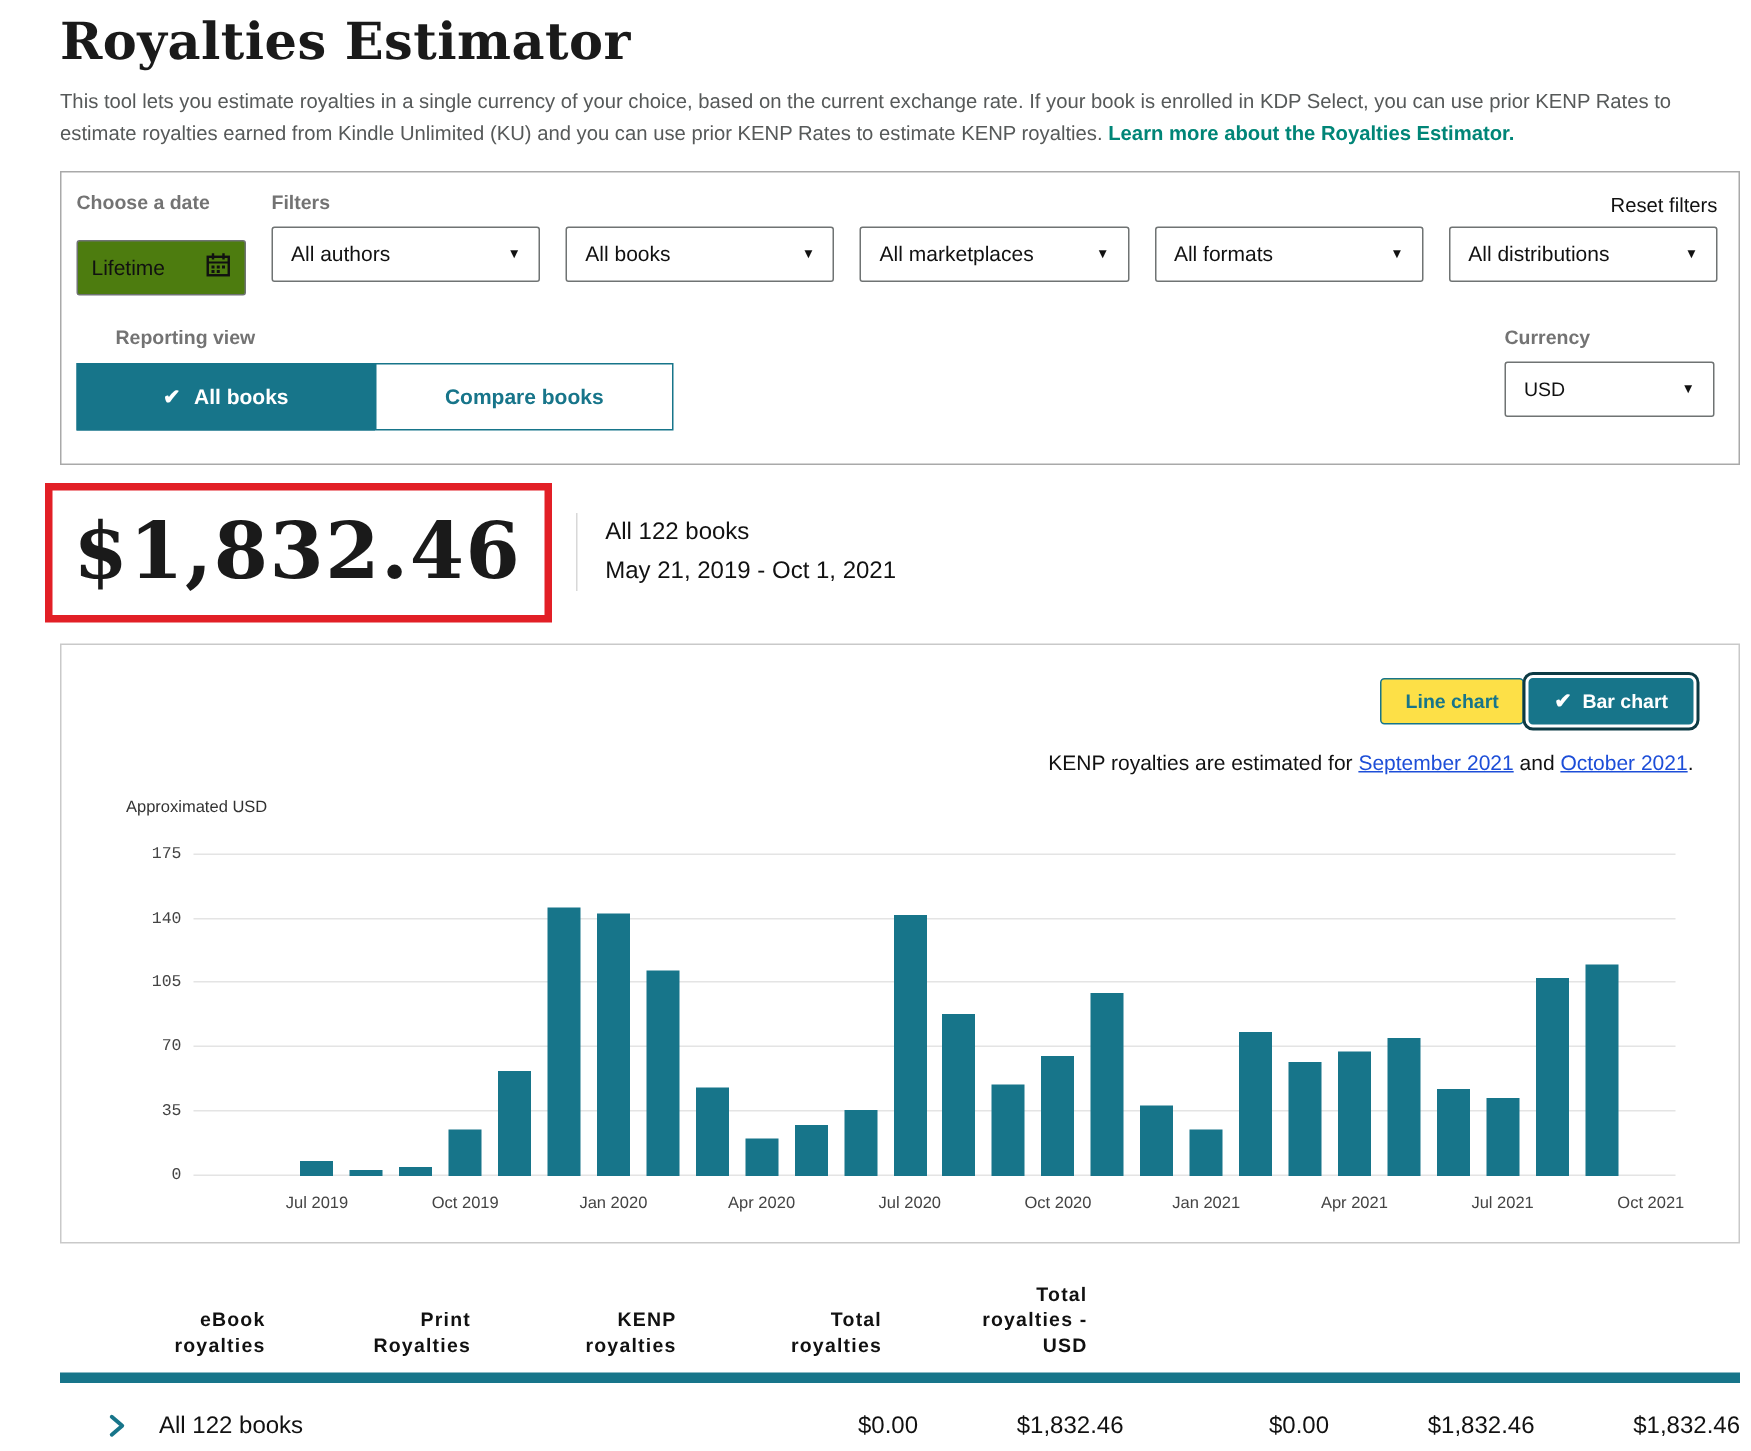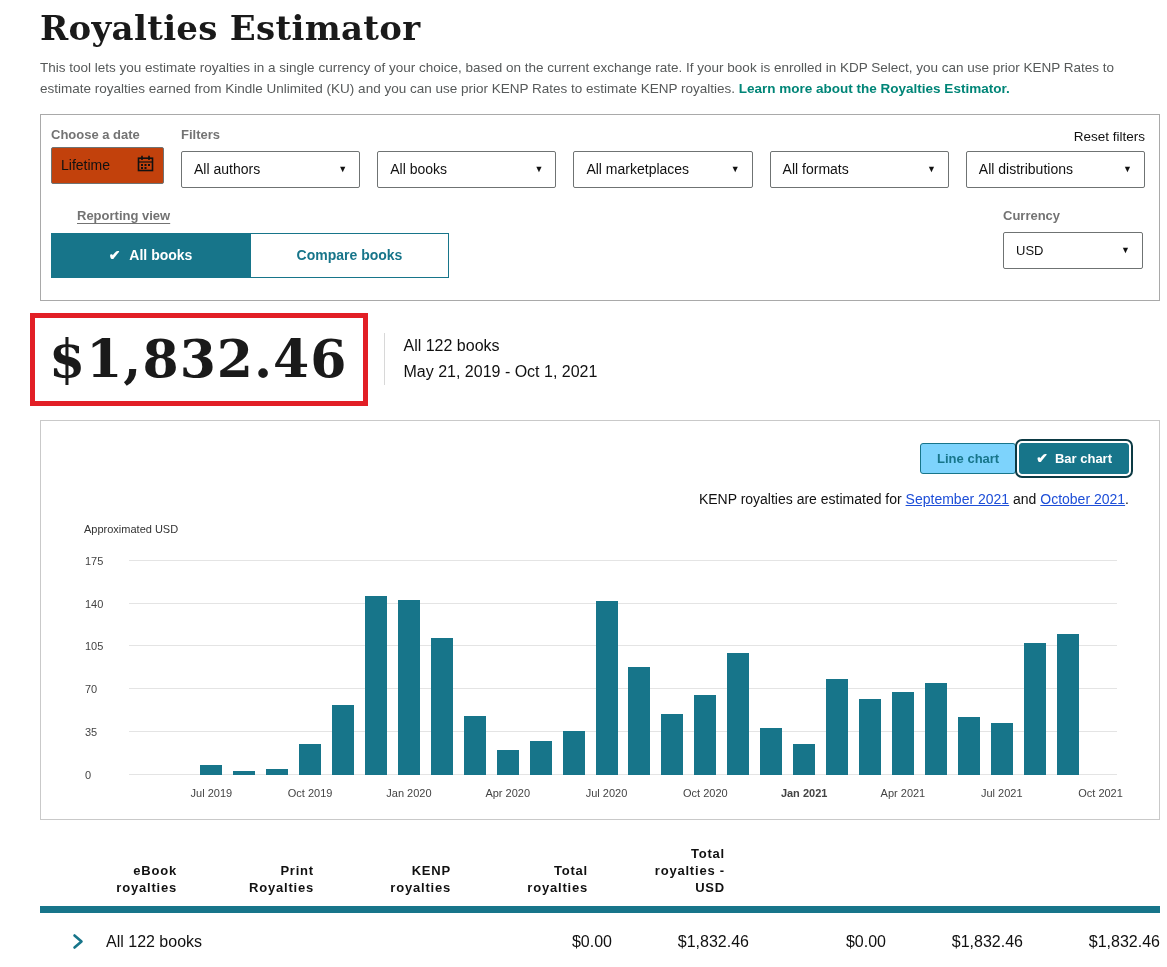--- a/index.html
+++ b/index.html
@@ -34,38 +34,38 @@
   .filter-panel {
     margin-top: 14px; width: 1120px;
     border: 1px solid var(--border-gray);
     padding: 12px 14px 22px 10px;
     position: relative;
   }
   .flabel { display: block; font-size: 13px; font-weight: 700; color: #737373; }
   .filter-top { display: flex; }
   .date-col { width: 130px; }
   .date-select {
-    margin-top: 5px; width: 113px; height: 37px;
-    border: 1px solid var(--ctl-border); border-radius: 2px; background: #c2410c;
+    margin-top: 18px; width: 113px; height: 37px;
+    border: 1px solid var(--ctl-border); border-radius: 2px; background: #4d7c0f;
     display: flex; align-items: center; justify-content: space-between;
     padding: 0 9px; font-size: 14px; cursor: pointer;
   }
   .filters-col { flex: 1; }
   .dropdown-row { display: flex; gap: 17px; margin-top: 9px; }
   .select {
     flex: 1; height: 37px;
     border: 1px solid var(--ctl-border); border-radius: 2px; background: #fff;
     display: flex; align-items: center; justify-content: space-between;
     padding: 0 12px; font-size: 14px; cursor: pointer;
   }
   .caret { font-size: 9px; color: #111; }
   .reset-link { position: absolute; top: 14px; right: 14px; font-size: 13.5px; color: #111; cursor: pointer; }
 
   .filter-bottom { display: flex; justify-content: space-between; margin-top: 20px; }
-  .reporting-label { text-decoration: underline; text-underline-offset: 3px; padding-left: 26px; }
+  .reporting-label { text-underline-offset: 3px; padding-left: 26px; }
   .segmented { display: flex; margin-top: 10px; }
   .seg-btn {
     min-width: 199px; height: 45px;
     display: flex; align-items: center; justify-content: center; gap: 9px;
     font-size: 14px; font-weight: 700; cursor: pointer;
     border: 1px solid var(--accent); background: #fff; color: var(--accent);
   }
   .seg-btn.active { background: var(--accent); color: #fff; }
   .check-icon { font-size: 14px; }
   .currency-block { width: 140px; margin-right: 2px; }
@@ -97,39 +97,39 @@
     margin-top: 14px; width: 1120px;
     border: 1px solid var(--light-border);
     padding: 22px 30px 44px 30px;
     position: relative;
   }
   .chart-toggle { display: flex; justify-content: flex-end; gap: 3px; }
   .toggle-btn {
     height: 31px; padding: 0 16px; border-radius: 3px;
     display: flex; align-items: center; gap: 7px;
     font-size: 13px; font-weight: 700; cursor: pointer;
-    border: 1px solid var(--accent); background: #7dd3fc; color: var(--accent);
+    border: 1px solid var(--accent); background: #fde047; color: var(--accent);
   }
   .toggle-btn.active {
     background: var(--accent); color: #fff;
     outline: 2px solid var(--accent-deep); outline-offset: 2px;
   }
   .kenp-note { text-align: right; margin-top: 17px; font-size: 14px; color: #111; }
   .kenp-note a { color: #1d4ed8; text-decoration: underline; cursor: pointer; }
 
   .chart-wrap { margin-top: 16px; }
   .ylabel { margin-left: 13px; font-size: 11px; color: #333; }
   .plot {
     position: relative; height: 214px;
     margin: 26px 12px 0 58px;
   }
   .gridline { position: absolute; left: 0; right: 0; height: 1px; background: #e4e4e4; }
   .ytick {
-    position: absolute; left: -44px; width: 36px; text-align: left;
-    font-size: 11px; color: #444;
+    position: absolute; left: -44px; width: 36px; text-align: right;
+    font-size: 11px; color: #444; font-family: Liberation Mono, monospace;
   }
   .bar { position: absolute; bottom: 0; width: 22px; background: var(--accent); }
   .xtick {
     position: absolute; top: calc(100% + 12px); transform: translateX(-50%);
     font-size: 11px; color: #444; white-space: nowrap;
   }
 
   
   .royalty-table { margin-top: 26px; width: 1120px; }
   .thead { display: flex; align-items: flex-end; }
@@ -289,21 +289,21 @@
           <div class="bar" style="left: 828.8px; height: 57.4743px; background: rgb(23, 117, 138);"></div>
           <div class="bar" style="left: 861.733px; height: 51.36px; background: rgb(23, 117, 138);"></div>
           <div class="bar" style="left: 894.667px; height: 132.069px; background: rgb(23, 117, 138);"></div>
           <div class="bar" style="left: 927.6px; height: 140.629px; background: rgb(23, 117, 138);"></div>
           <div class="xtick" style="left: 82.3333px;">Jul 2019</div>
           <div class="xtick" style="left: 181.133px;">Oct 2019</div>
           <div class="xtick" style="left: 279.933px;">Jan 2020</div>
           <div class="xtick" style="left: 378.733px;">Apr 2020</div>
           <div class="xtick" style="left: 477.533px;">Jul 2020</div>
           <div class="xtick" style="left: 576.333px;">Oct 2020</div>
-          <div class="xtick" style="left: 675.133px; font-weight: bold;">Jan 2021</div>
+          <div class="xtick" style="left: 675.133px;">Jan 2021</div>
           <div class="xtick" style="left: 773.933px;">Apr 2021</div>
           <div class="xtick" style="left: 872.733px;">Jul 2021</div>
           <div class="xtick" style="left: 971.533px;">Oct 2021</div>
         </div>
     </div>
   </div>
 
   <div class="royalty-table">
     <div class="thead">
         <div class="th col-num">eBook

